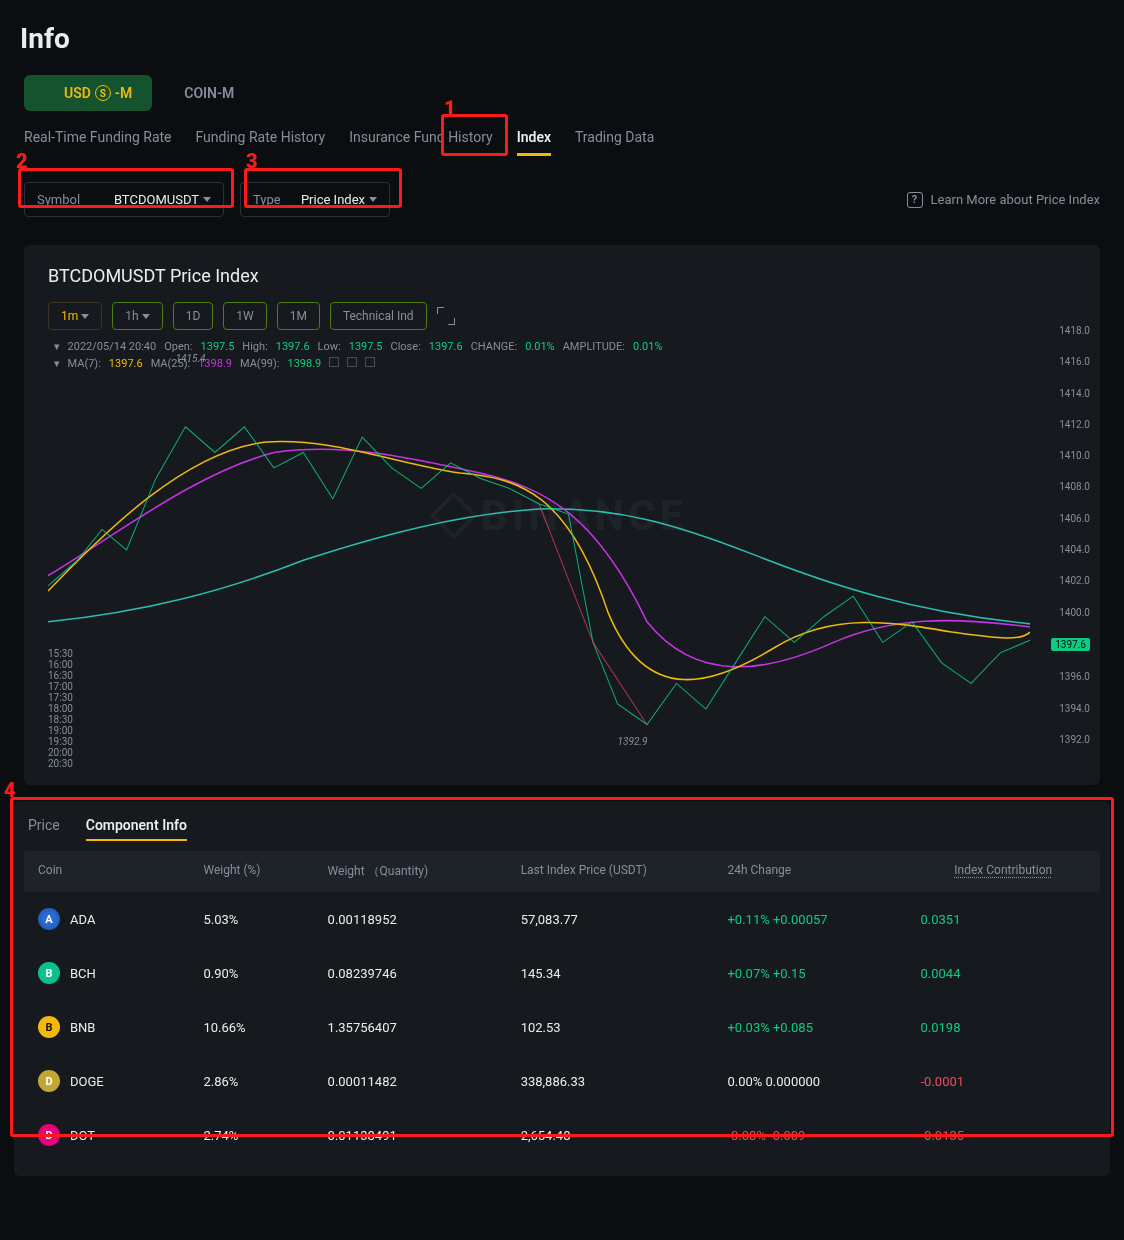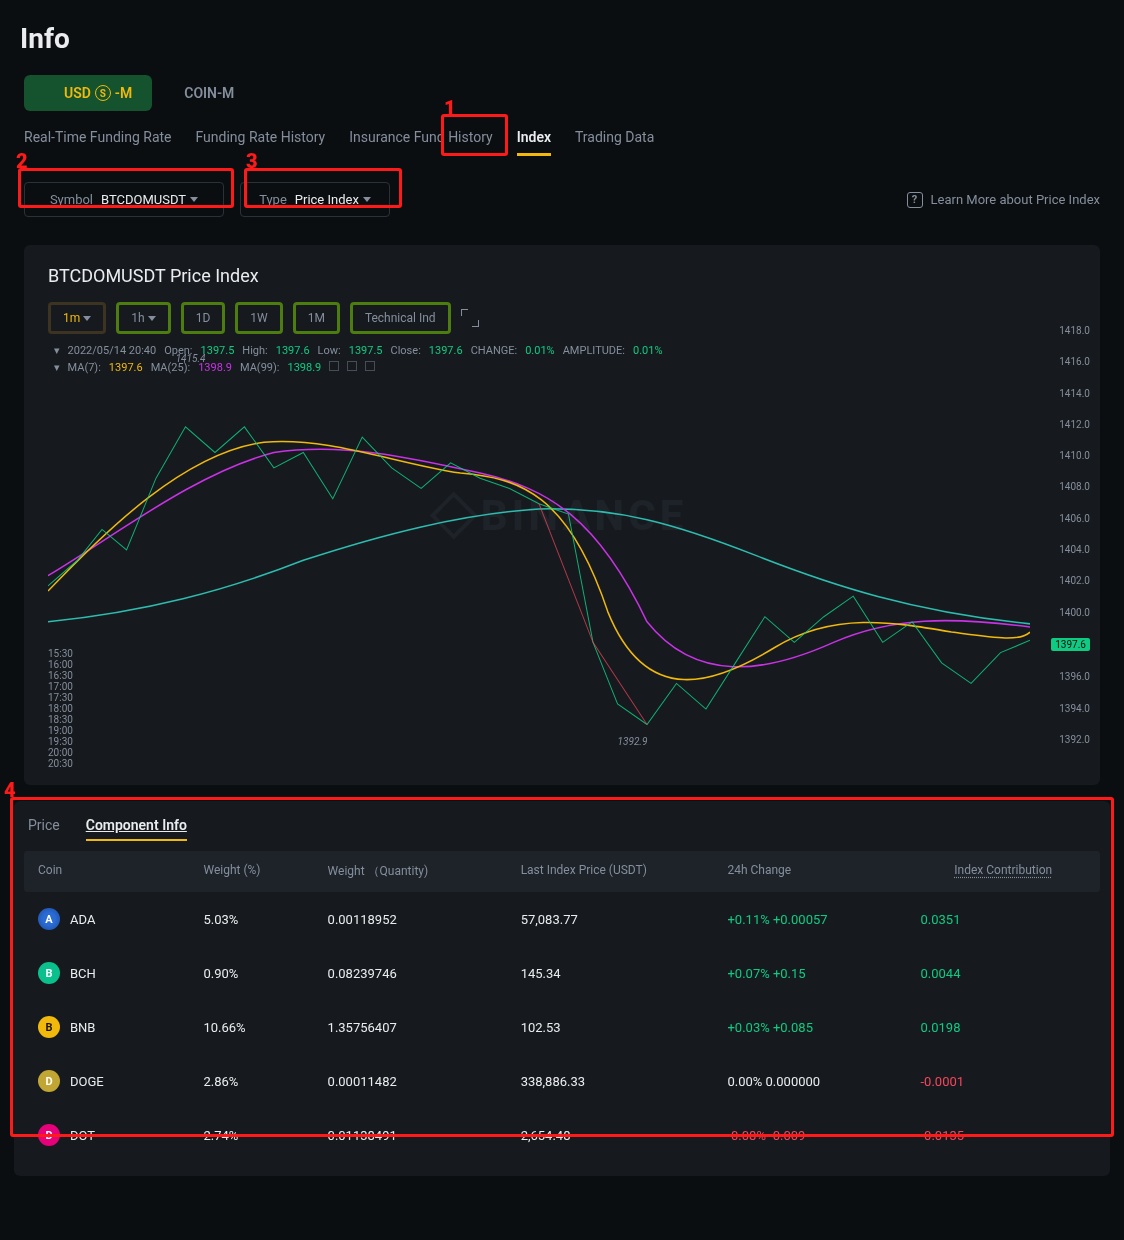--- a/index.html
+++ b/index.html
@@ -34,21 +34,21 @@
     content:""; position:absolute; left:0; right:0; bottom:-1px; height:3px; background:#f0b90b;
   }
   .filter-row {
     display:flex; align-items:center; justify-content:space-between;
     padding: 14px 24px 10px 24px;
   }
   .filters { display:flex; gap:16px; }
   .sel {
     display:flex; align-items:center; gap:8px; background:transparent;
     border:1px solid #2b3139; border-radius:4px; padding:9px 12px; min-width:200px;
-    justify-content:center; cursor:pointer;
+    justify-content:space-between; cursor:pointer;
   }
   .sel .label { color:#848e9c; font-size:13px; }
   .sel .val { color:#eaecef; font-size:13px; display:flex; align-items:center; gap:4px;}
   .caret {
     width:0; height:0; border-left:4px solid transparent; border-right:4px solid transparent;
     border-top:5px solid #848e9c;
   }
   .learn {
     display:flex; align-items:center; gap:8px; color:#848e9c; font-size:13px; cursor:pointer;
   }
@@ -56,21 +56,21 @@
     width:16px; height:16px; border:1.5px solid #848e9c; border-radius:3px;
     display:inline-flex; align-items:center; justify-content:center; font-size:11px; font-weight:700;
   }
   .panel {
     margin: 18px 24px 0 24px; background:#161a1e; border-radius:6px; padding:20px 24px 10px 24px;
     position:relative; height:540px;
   }
   .panel-title { font-size:18px; font-weight:400; margin-bottom:16px; }
   .tf-row { display:flex; gap:10px; align-items:center; margin-bottom:10px; }
   .tf {
-    border:3px solid #4d7c0f; border-radius:4px; padding:6px 12px; font-size:12px;
+    border:1px solid #4d7c0f; border-radius:4px; padding:6px 12px; font-size:12px;
     color:#848e9c; cursor:pointer; display:flex; align-items:center; gap:3px;
   }
   .tf.active { color:#f0b90b; border-color:#3c3320; }
   .fs-icon {
     width:18px; height:18px; position:relative; cursor:pointer;
   }
   .fs-icon::before, .fs-icon::after {
     content:""; position:absolute; width:6px; height:6px; border:1.5px solid #848e9c;
   }
   .fs-icon::before { top:0; left:0; border-right:none; border-bottom:none; }
@@ -104,21 +104,21 @@
   .watermark .dia {
     width:34px; height:34px; transform:rotate(45deg); border:4px solid #1e2329;
   }
   .lbl-on-chart { position:absolute; font-size:10px; color:#848e9c; }
 
   .comp {
     margin: 16px 14px 0 14px; background:#161a1e; border-radius:6px; padding:10px 10px 14px 10px;
   }
   .comp-tabs { display:flex; gap:26px; padding:6px 4px 10px 4px; }
   .comp-tab { font-size:14px; color:#848e9c; padding-bottom:8px; cursor:pointer; position:relative;}
-  .comp-tab.active { color:#eaecef; font-weight:600;text-decoration:underline; }
+  .comp-tab.active { color:#eaecef; font-weight:600; }
   .comp-tab.active::after {
     content:""; position:absolute; left:0; right:0; bottom:0; height:2px; background:#f0b90b;
   }
   .thead {
     display:grid; grid-template-columns: 1.2fr 0.9fr 1.4fr 1.5fr 1.4fr 1.2fr;
     background:#1e2329; color:#848e9c; font-size:12px; padding:12px 14px; border-radius:3px;
   }
   .thead .ul { text-decoration: underline dotted; text-underline-offset:3px;text-align:center;}
   .trow {
     display:grid; grid-template-columns: 1.2fr 0.9fr 1.4fr 1.5fr 1.4fr 1.2fr;

